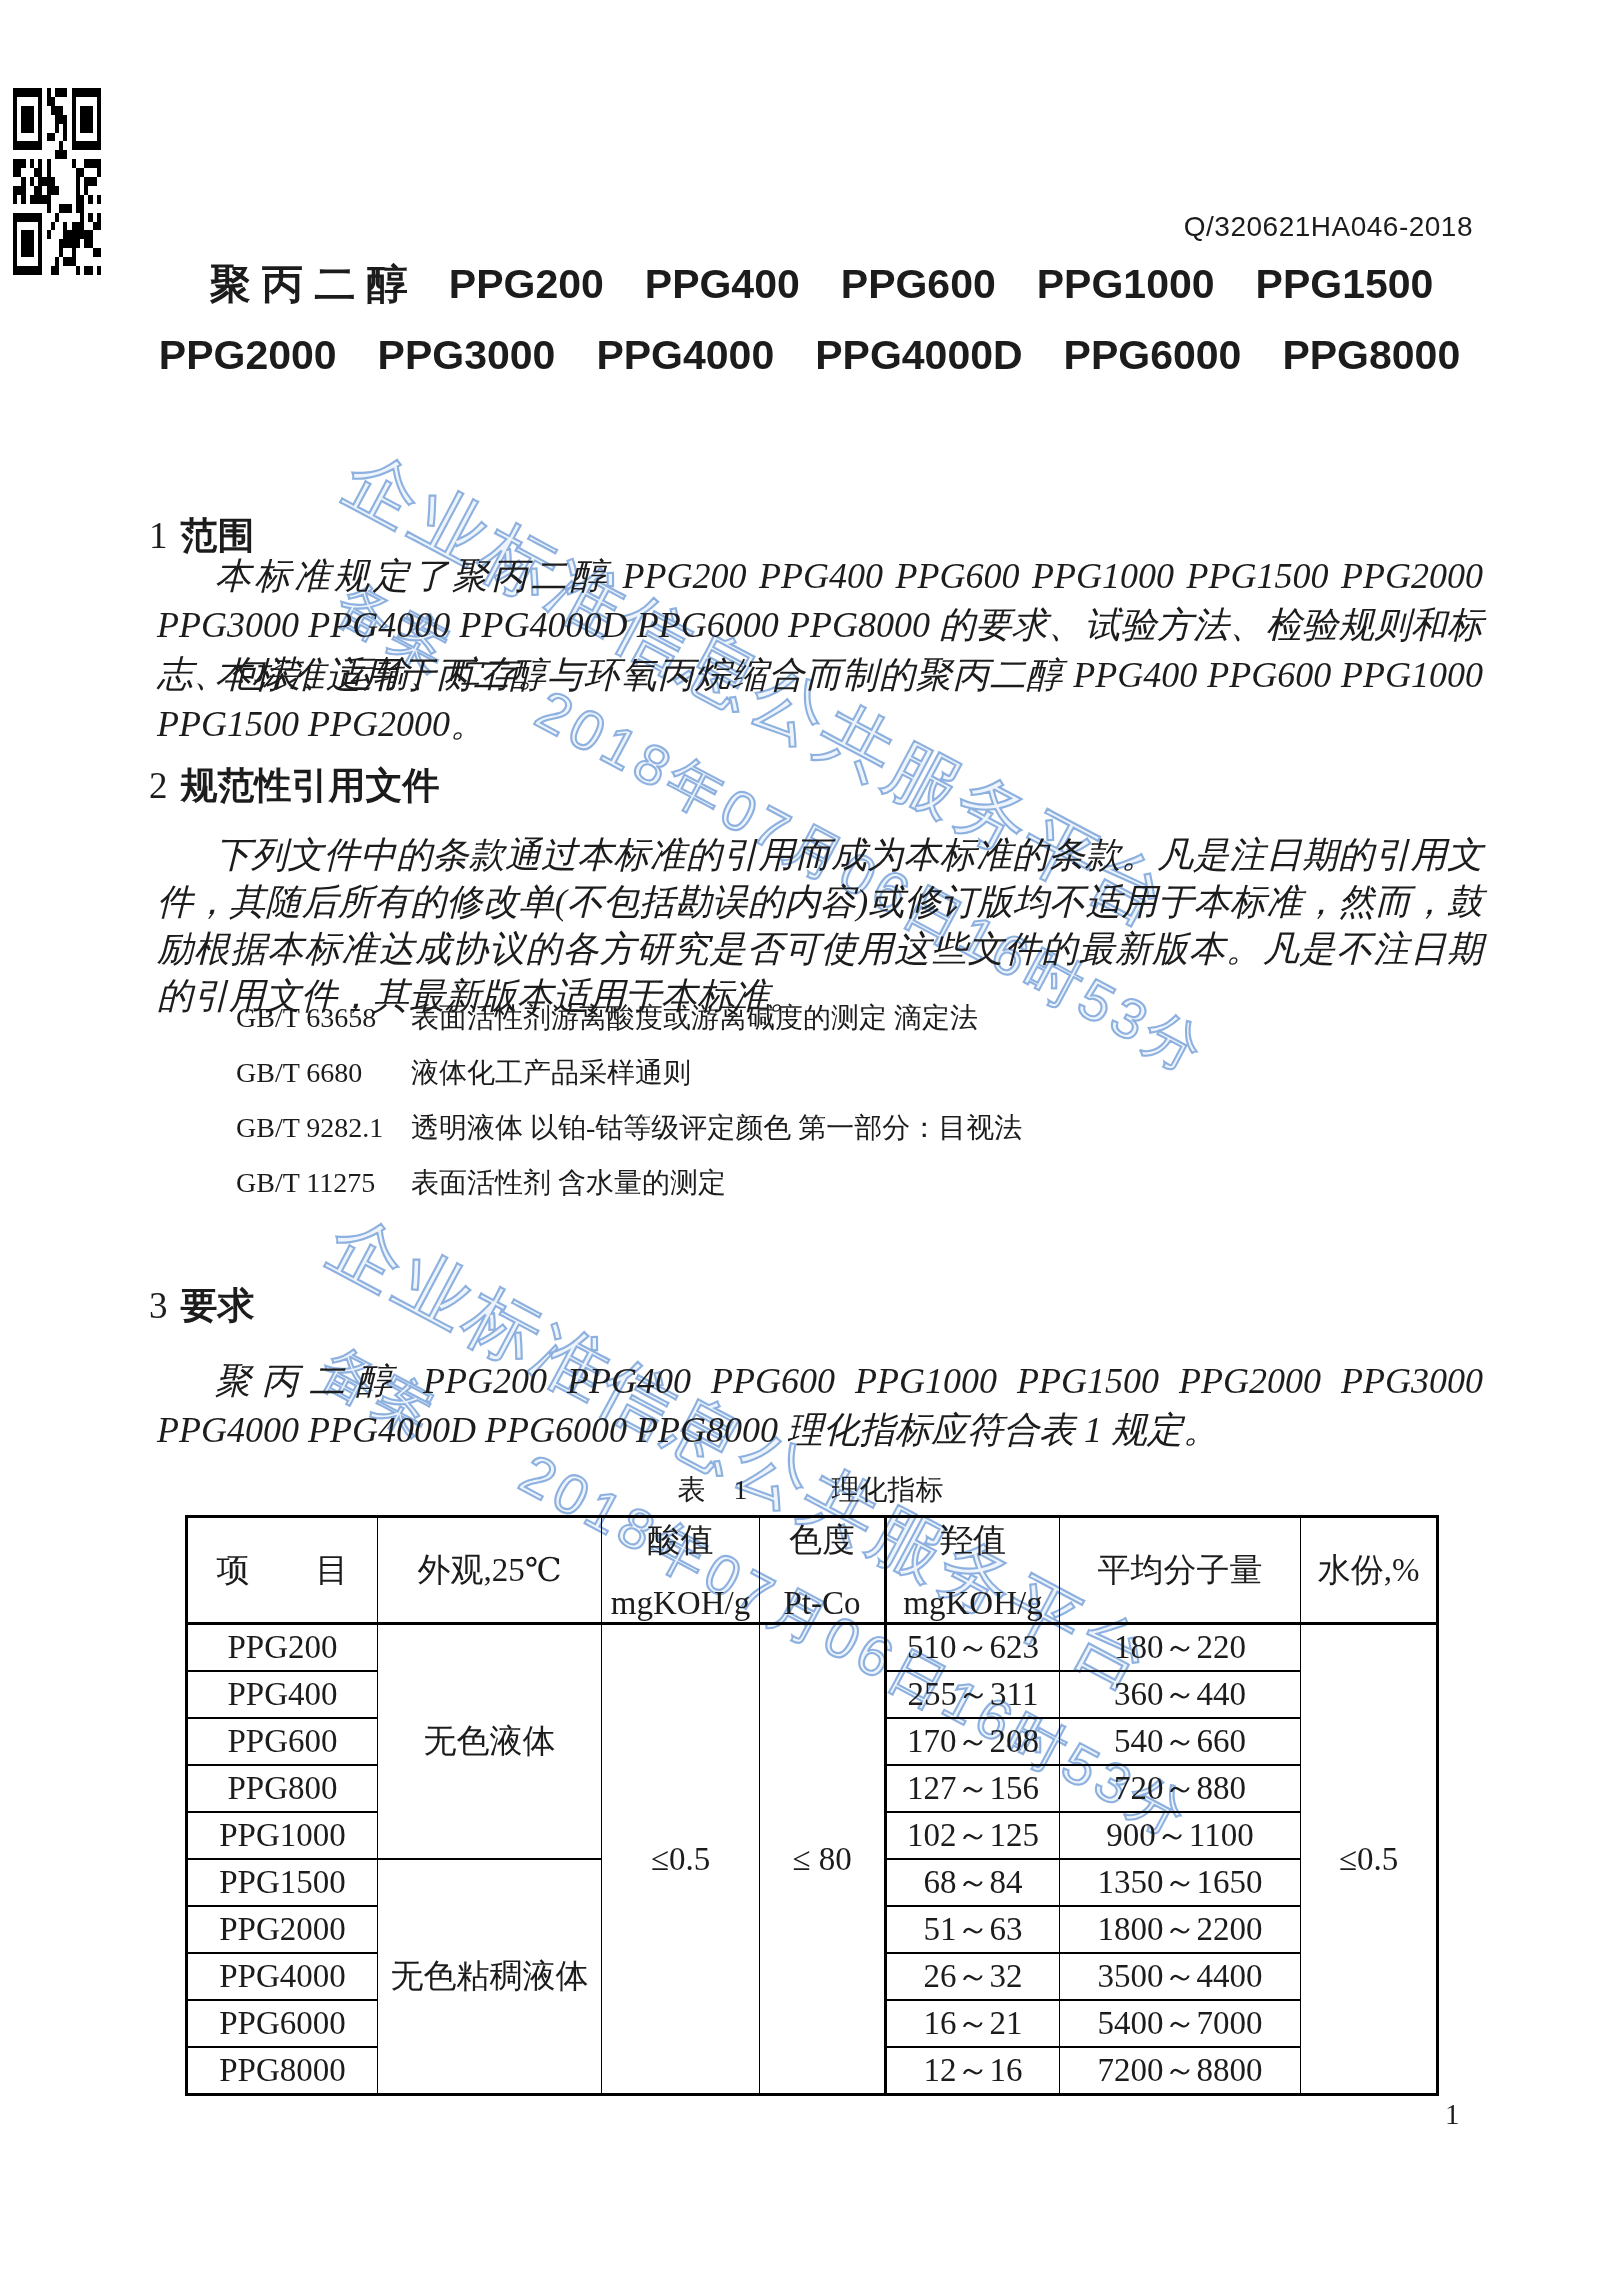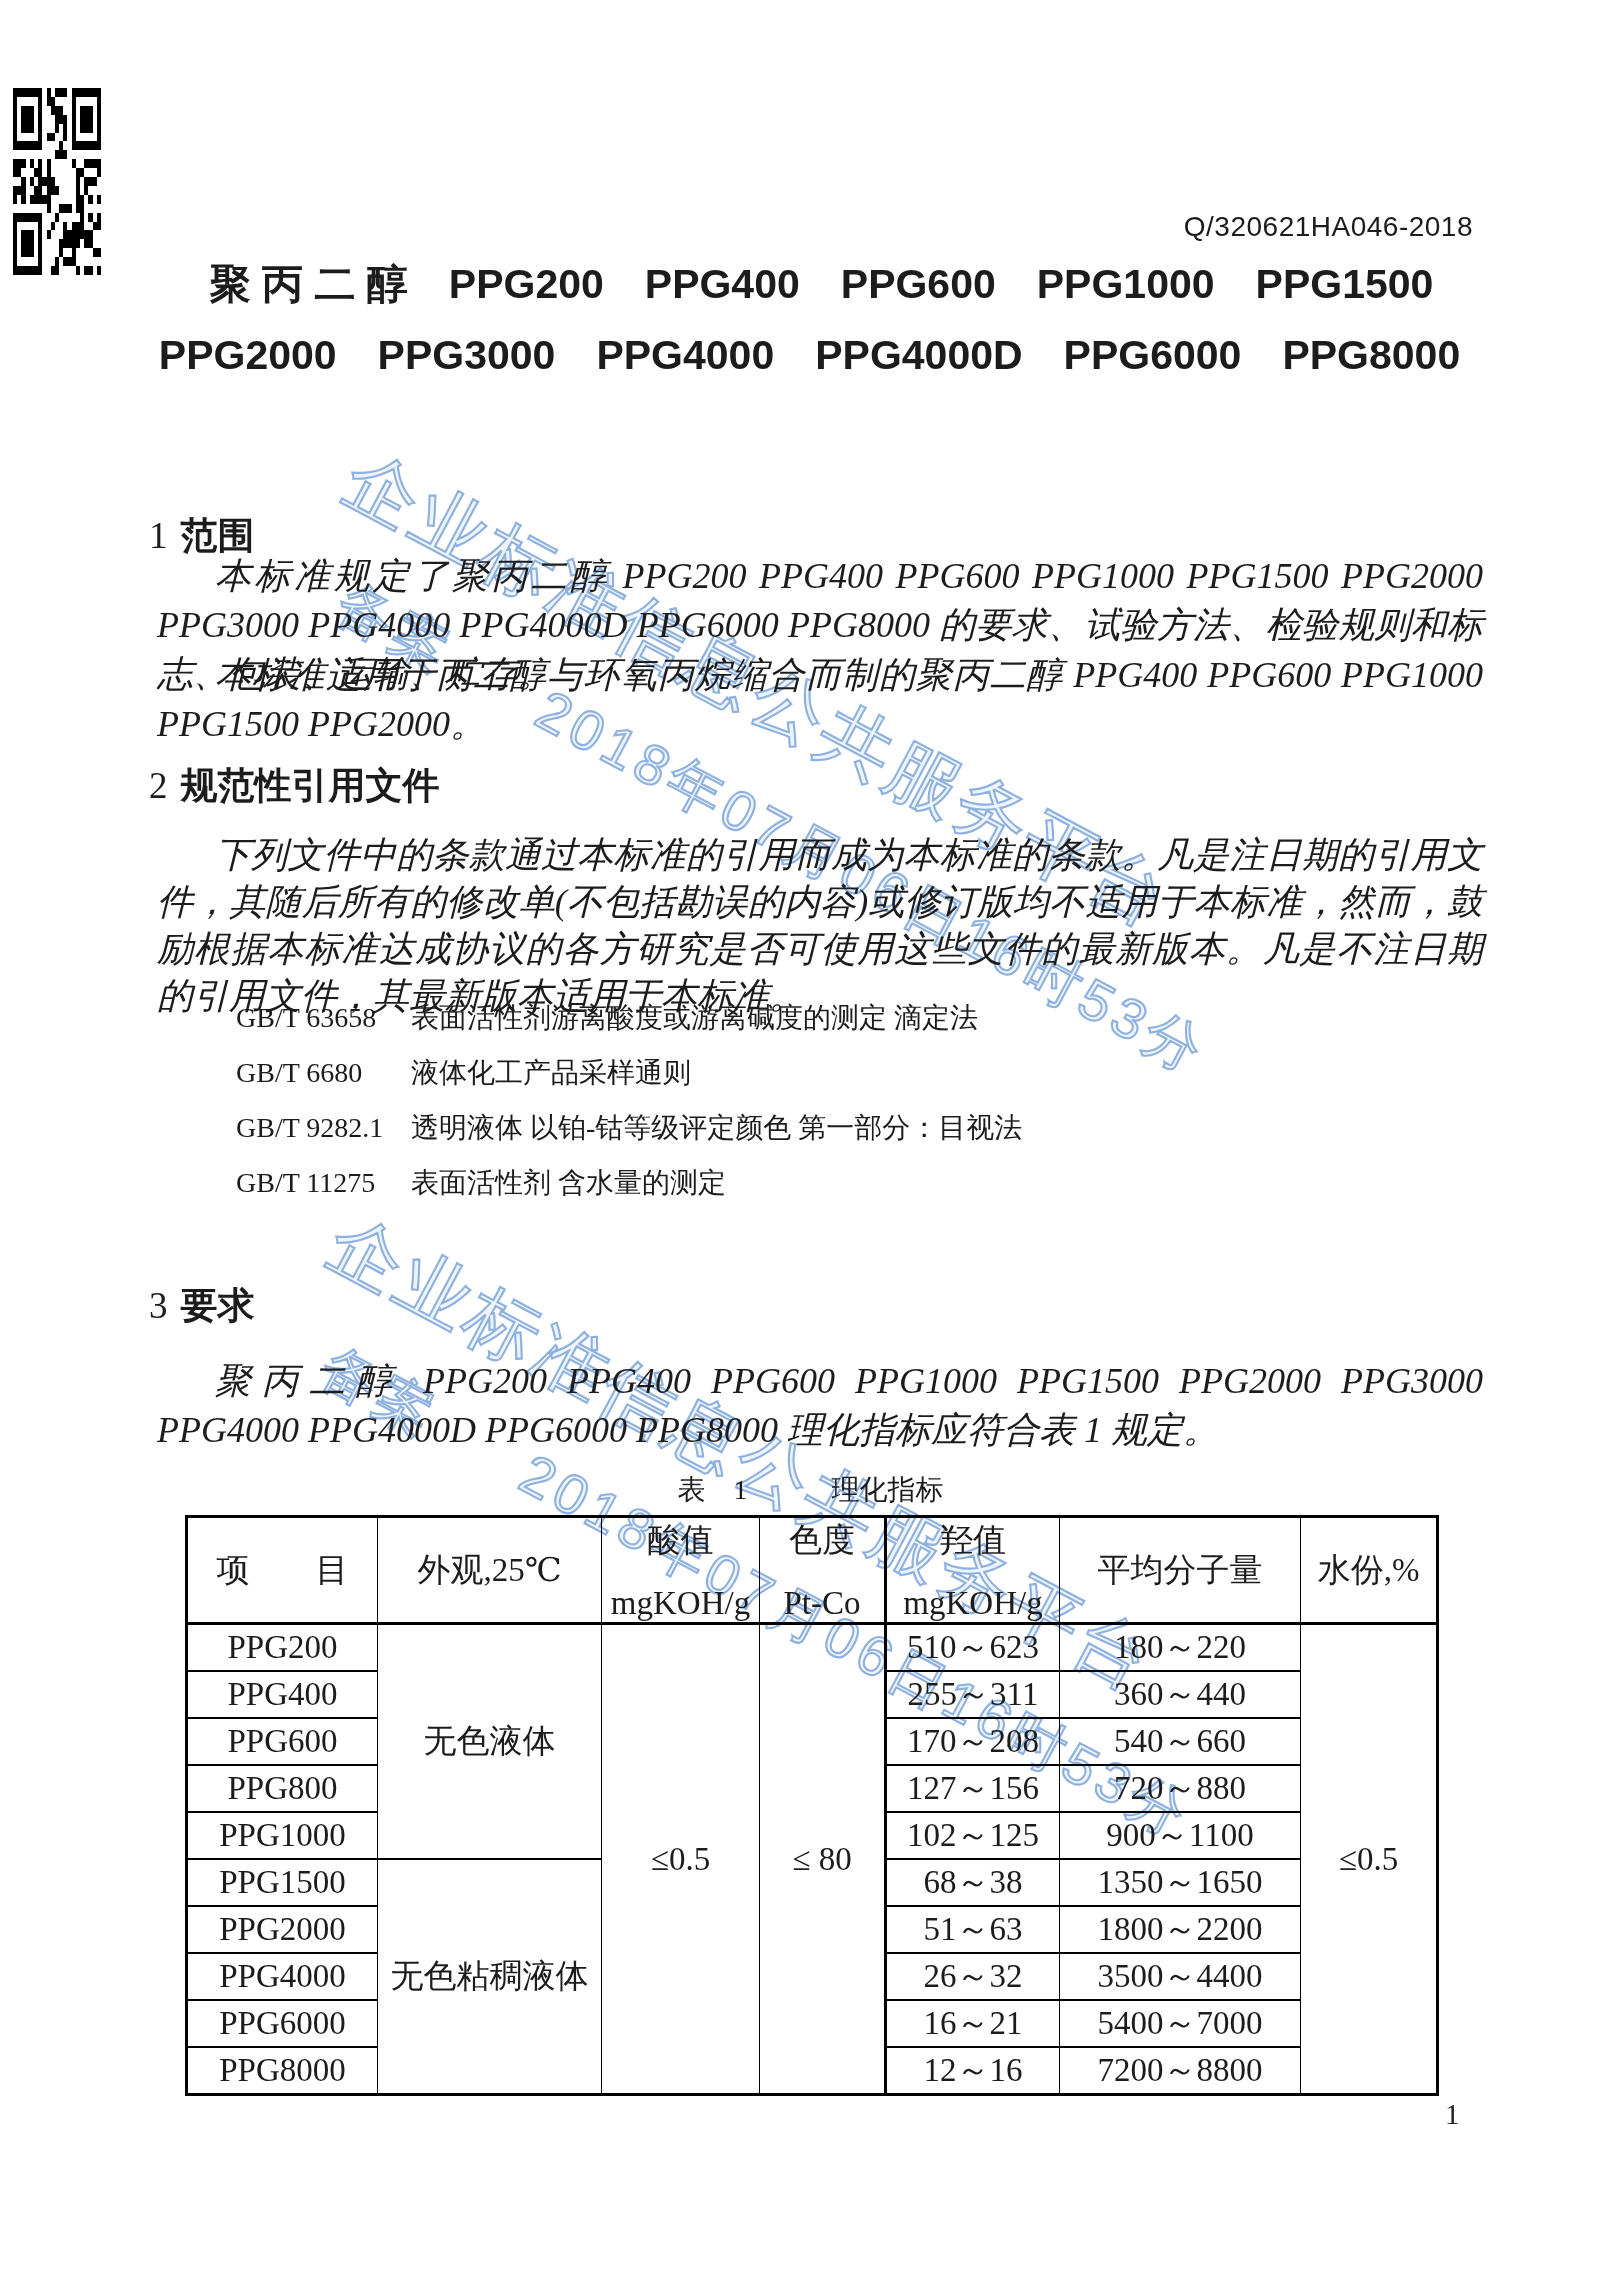--- a/index.html
+++ b/index.html
@@ -304,21 +304,21 @@
           <td class="c-mw">720～880</td>
         </tr>
         <tr>
           <td class="c-item">PPG1000</td>
           <td class="c-oh bl-thick">102～125</td>
           <td class="c-mw">900～1100</td>
         </tr>
         <tr>
           <td class="c-item">PPG1500</td>
           <td class="c-app" rowspan="5">无色粘稠液体</td>
-          <td class="c-oh bl-thick">68～38</td>
+          <td class="c-oh bl-thick">68～84</td>
           <td class="c-mw">1350～1650</td>
         </tr>
         <tr>
           <td class="c-item">PPG2000</td>
           <td class="c-oh bl-thick">51～63</td>
           <td class="c-mw">1800～2200</td>
         </tr>
         <tr>
           <td class="c-item">PPG4000</td>
           <td class="c-oh bl-thick">26～32</td>

